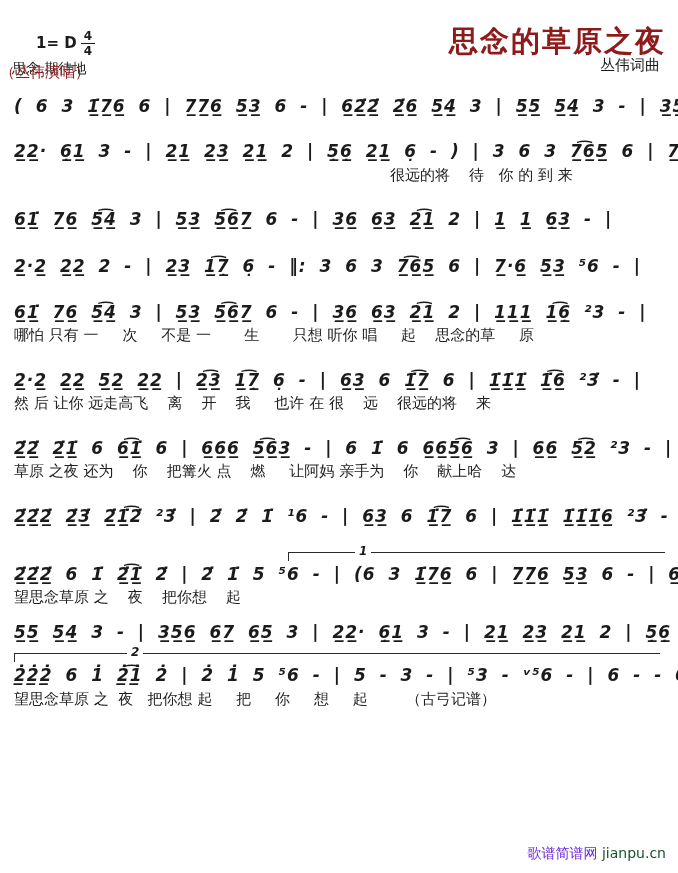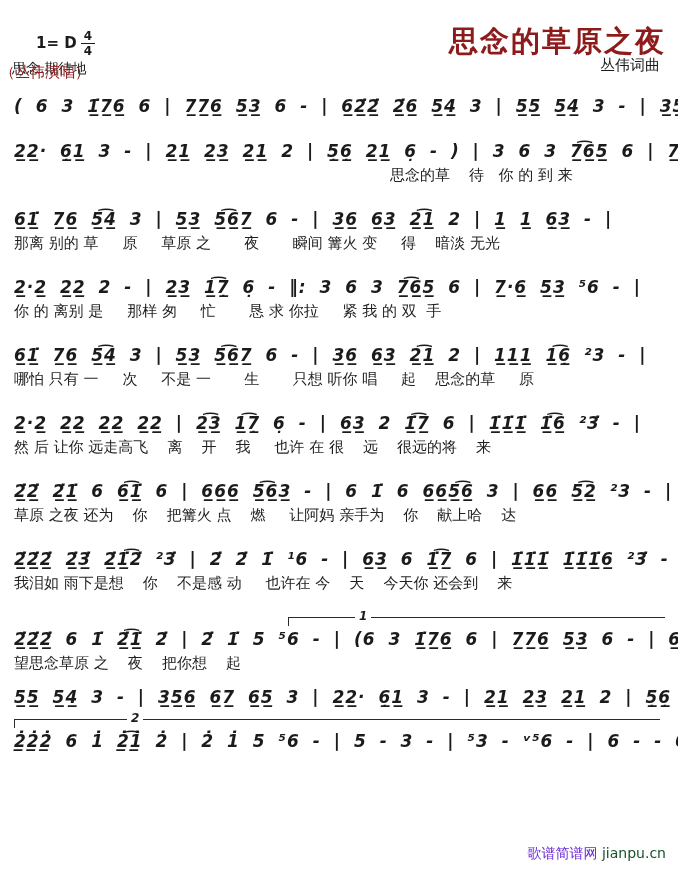--- a/index.html
+++ b/index.html
@@ -56,51 +56,48 @@
     </div>
     <div class="credit">丛伟词曲</div>
   </div>
 
   <div class="score">
 
     <div class="nl mb-a">( 6 3 1̲̇7̲6̲ 6 | 7̲7̲6̲ 5̲3̲ 6 - | 6̲2̲̇2̲̇ 2̲̇6̲ 5̲4̲ 3 | 5̲5̲ 5̲4̲ 3 - | 3̲5̲6̲ 6̲7̲ 6̲5̲ 3 |</div>
 
     <div class="mb-b">
       <div class="nl">2̲2̲· 6̲̣1̲ 3 - | 2̲1̲ 2̲3̲ 2̲1̲ 2 | 5̲̣6̲̣ 2̲1̲ 6̣ - ) | 3 6 3 7̲͡6̲5̲ 6 | 7̲·6̲ 5̲3̲ ⁵6 - |</div>
-      <div class="ll indent2">思念的草    待   你 的 到 来</div>
+      <div class="ll indent2">很远的将    待   你 的 到 来</div>
     </div>
 
     <div class="mb-b">
       <div class="nl">6̲1̲̇ 7̲6̲ 5̲͡4̲ 3 | 5̲3̲ 5̲͡6̲7̲ 6 - | 3̲6̲ 6̲3̲ 2̲͡1̲ 2 | 1̲ 1̲ 6̲̣3̲ - |</div>
-      <div class="ll">那离 别的 草     原     草原 之       夜       瞬间 篝火 变     得    暗淡 无光</div>
     </div>
 
     <div class="mb-b">
       <div class="nl">2̲·2̲ 2̲2̲ 2 - | 2̲3̲ 1̲͡7̲̣ 6̣ - ‖: 3 6 3 7̲͡6̲5̲ 6 | 7̲·6̲ 5̲3̲ ⁵6 - |</div>
-      <div class="ll">你 的 离别 是     那样 匆     忙       恳 求 你拉     紧 我 的 双  手</div>
     </div>
 
     <div class="mb-b">
       <div class="nl">6̲1̲̇ 7̲6̲ 5̲͡4̲ 3 | 5̲3̲ 5̲͡6̲7̲ 6 - | 3̲6̲ 6̲3̲ 2̲͡1̲ 2 | 1̲1̲1̲ 1̲͡6̲̣ ²3 - |</div>
       <div class="ll">哪怕 只有 一     次     不是 一       生       只想 听你 唱     起    思念的草     原</div>
     </div>
 
     <div class="mb-b">
-      <div class="nl">2̲·2̲ 2̲2̲ 2̲2̲ 2̲2̲ | 2̲͡3̲ 1̲͡7̲̣ 6̣ - | 6̲3̲ 2 1̲̇͡7̲ 6 | 1̲̇1̲̇1̲̇ 1̲̇͡6̲ ²3̇ - |</div>
+      <div class="nl">2̲·2̲ 2̲2̲ 5̲2̲ 2̲2̲ | 2̲͡3̲ 1̲͡7̲̣ 6̣ - | 6̲3̲ 6 1̲̇͡7̲ 6 | 1̲̇1̲̇1̲̇ 1̲̇͡6̲ ²3̇ - |</div>
       <div class="ll">然 后 让你 远走高飞    离    开    我     也许 在 很    远    很远的将    来</div>
     </div>
 
     <div class="mb-b">
       <div class="nl">2̲̇2̲̇ 2̲̇1̲̇ 6 6̲͡1̲̇ 6 | 6̲6̲6̲ 5̲͡6̲3̲ - | 6 1̇ 6 6̲6̲5̲͡6̲ 3 | 6̲6̲ 5̲͡2̲ ²3 - |</div>
       <div class="ll">草原 之夜 还为    你    把篝火 点    燃     让阿妈 亲手为    你    献上哈    达</div>
     </div>
 
     <div class="mb-b">
       <div class="nl">2̲̇2̲̇2̲̇ 2̲̇3̲̇ 2̲̇1̲̇͡2̇ ²3̇ | 2̇ 2̇ 1̇ ¹6 - | 6̲3̲ 6 1̲̇͡7̲ 6 | 1̲̇1̲̇1̲̇ 1̲̇1̲̇1̲̇6̲ ²3̇ - |</div>
-      <div class="ll">我泪如 雨下是想    你    不是感 动     也许在 今    天    今天你 还会到    来</div>
     </div>
 
     <div class="mb-c">
     </div>
 
     <div class="volta volta1">
       <span class="voltalabel vl1">1</span>
     </div>
 
     <div class="mb-d">
@@ -109,20 +106,21 @@
     </div>
 
     <div class="nl mb-e">5̲5̲ 5̲4̲ 3 - | 3̲5̲6̲ 6̲7̲ 6̲5̲ 3 | 2̲2̲· 6̲̣1̲ 3 - | 2̲1̲ 2̲3̲ 2̲1̲ 2 | 5̲̣6̲̣ 2̲1̲ 6̣ - ):‖</div>
 
     <div class="volta volta2">
       <span class="voltalabel vl2">2</span>
     </div>
 
     <div>
       <div class="nl">2̲̇2̲̇2̲̇ 6 1̇ 2̲̇͡1̲̇ 2̇ | 2̇ 1̇ 5 ⁵6 - | 5 - 3 - | ⁵3 - ᵛ⁵6 - | 6 - - 0 ‖</div>
+      <div class="ll">望思念草原 之  夜   把你想 起     把     你     想     起        （古弓记谱）</div>
     </div>
 
   </div>
 
   <div class="wm">
     <span class="wmname">歌谱简谱网</span>
     <span class="wmurl">jianpu.cn</span>
   </div>
 
 </div>

